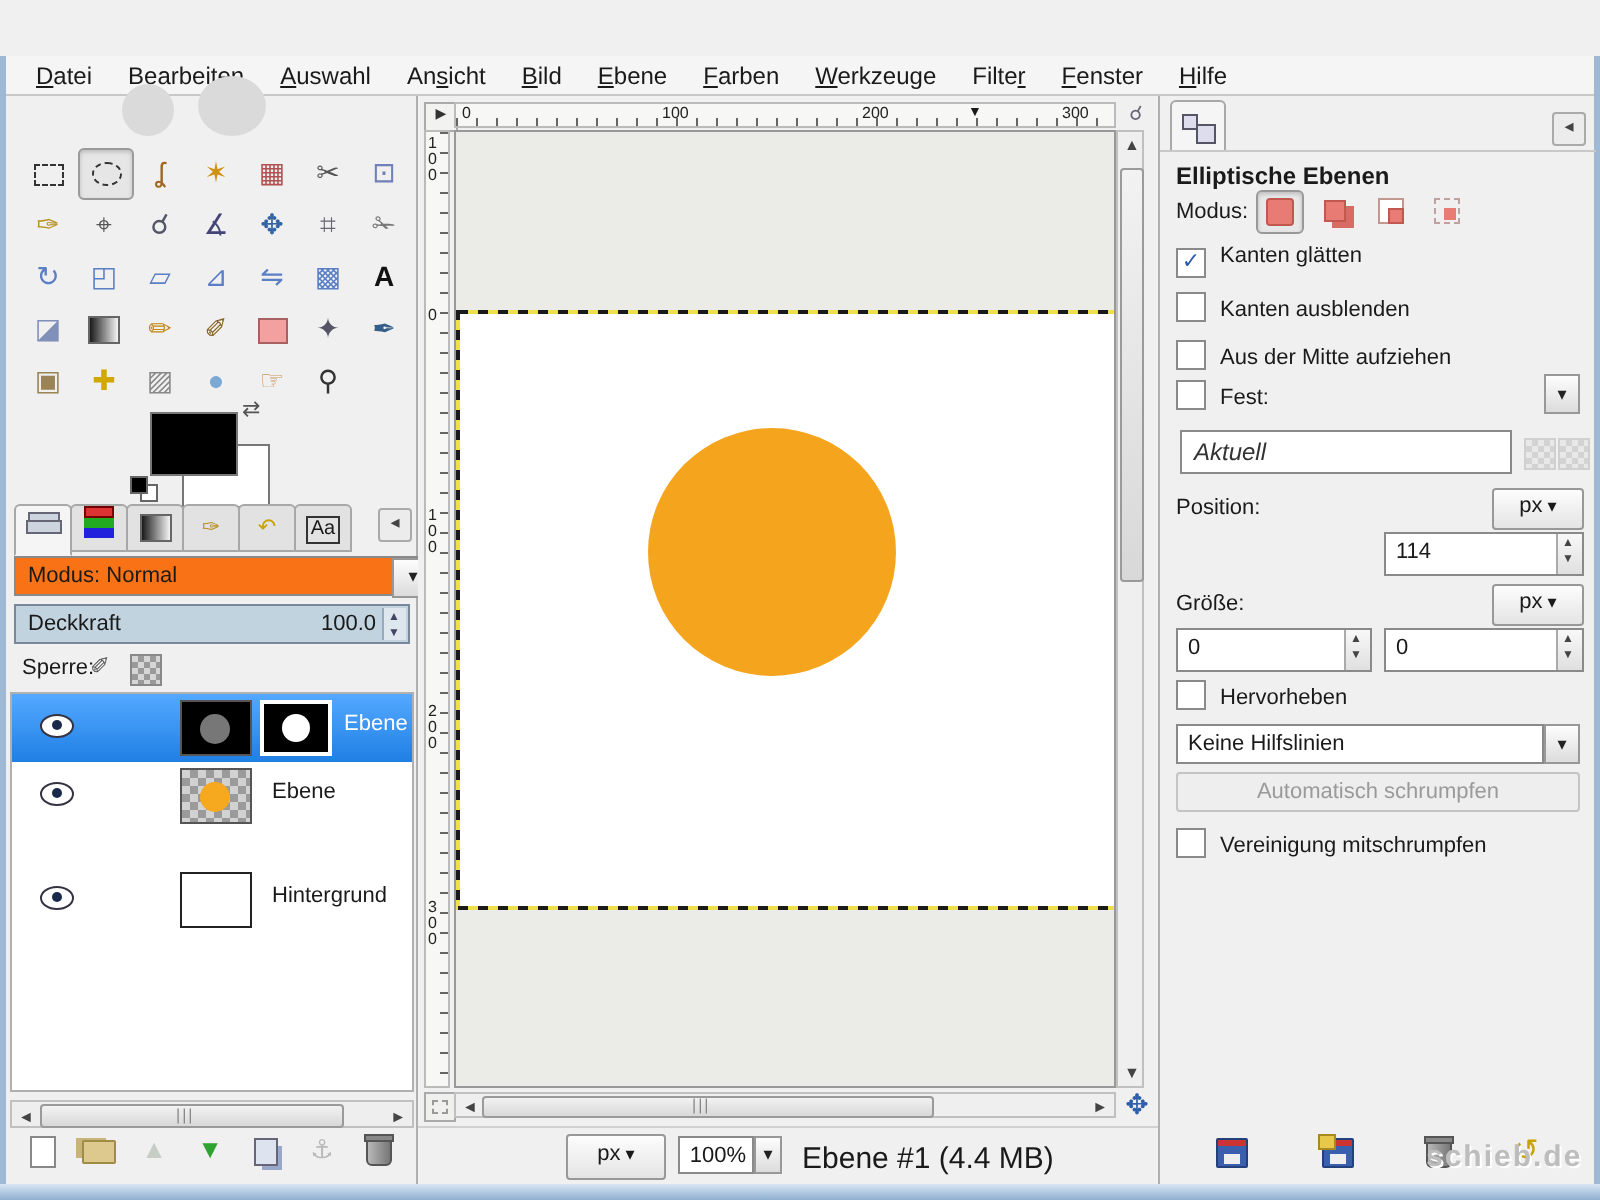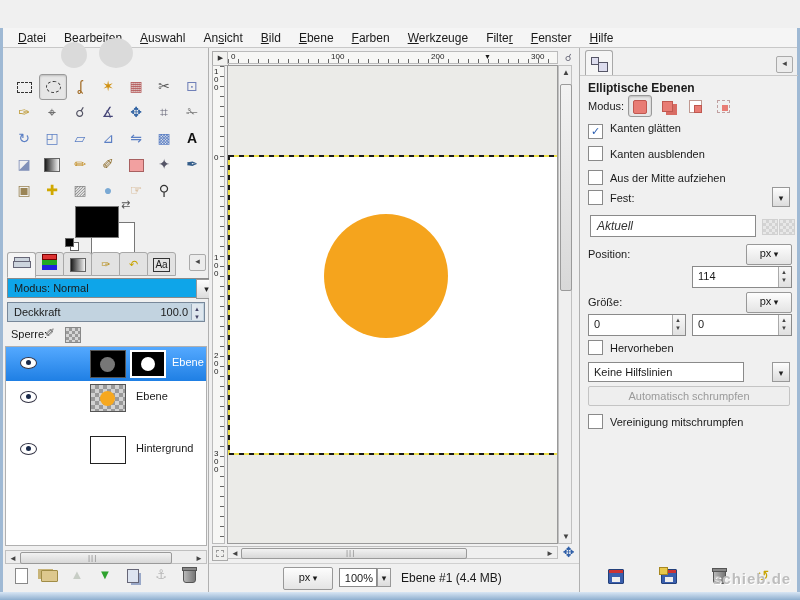--- a/index.html
+++ b/index.html
@@ -57,21 +57,21 @@
   #mini-bw{position:absolute;left:62px;top:190px;width:14px;height:12px;}
   #mini-bw .b{position:absolute;left:0;top:0;width:7px;height:7px;background:#000;border:1px solid #666;z-index:2}
   #mini-bw .w{position:absolute;left:5px;top:4px;width:7px;height:7px;background:#fff;border:1px solid #666;}
   .ldtab{position:absolute;top:204px;width:27px;height:22px;background:#e2e2e2;border:1px solid #a8a8a8;
     border-radius:3px 3px 0 0;text-align:center;line-height:22px;}
   .ldtab.active{background:#f5f5f5;height:24px;border-bottom-color:#f5f5f5;}
   .tab-channels i{display:inline-block;width:13px;height:4px;background:#d33;border:1px solid #700;
     box-shadow:0 5px 0 0 #2a2,0 10px 0 0 #22d;vertical-align:8px;}
   .collapse-btn{position:absolute;font-size:9px;line-height:13px;width:15px;height:15px;text-align:center;
     border:1px solid #aaa;border-radius:2px;background:#ececec;color:#444;}
-  #mode-row{position:absolute;left:4px;top:230px;width:211px;height:20px;background:#0ea5e9;border:1px solid #8a8a8a;box-sizing:border-box;}
+  #mode-row{position:absolute;left:4px;top:230px;width:211px;height:20px;background:#f97316;border:1px solid #8a8a8a;box-sizing:border-box;}
   #mode-row .lbl{position:absolute;left:6px;top:3px;}
   #mode-row .dropbtn{position:absolute;right:0px;top:0px;width:19px;height:18px;line-height:16px;}
   #opacity{position:absolute;left:4px;top:254px;width:198px;height:20px;background:#c2d3e0;
     border:1px solid #78889a;box-sizing:border-box;}
   #opacity .lbl{position:absolute;left:6px;top:3px;}
   #opacity .val{position:absolute;right:16px;top:3px;}
   #opacity .ud{position:absolute;right:1px;top:1px;bottom:1px;width:11px;background:#dfe7ee;border-left:1px solid #9ab;}
   #opacity .ud::before{content:"▲\A▼";white-space:pre;font-size:6px;line-height:8px;color:#446;position:absolute;left:2px;top:1px;}
   #lock-row{position:absolute;left:8px;top:280px;}
   #lock-brush{position:absolute;left:42px;top:278px;font-size:12px;color:#555;}
@@ -116,21 +116,21 @@
   #vscroll{position:absolute;left:349px;top:17px;width:14px;height:479px;background:#efefef;border:1px solid #c0c0c0;box-sizing:border-box;}
   #qmask-btn{position:absolute;left:3px;top:498px;width:14px;height:13px;border:1px solid #aaa;background:#f0f0ee;}
   #qmask-btn i{position:absolute;left:3px;top:3px;width:6px;height:5px;border:1px dashed #999;}
   #hscroll{position:absolute;left:18px;top:498px;width:331px;height:13px;background:#efefef;border:1px solid #c0c0c0;box-sizing:border-box;}
   #nav-btn{position:absolute;left:350px;top:495px;width:19px;height:18px;font-size:14px;color:#2f5fa8;text-align:center;line-height:18px;}
   #statusbar{position:absolute;left:0px;top:515px;width:370px;height:28px;border-top:1px solid #d0d0d0;}
   #unit-btn{position:absolute;left:74px;top:3px;width:48px;height:21px;line-height:19px;text-align:center;}
   #unit-btn::after{content:" ▾";font-size:9px;}
   #zoom-field{position:absolute;left:130px;top:4px;width:38px;height:19px;line-height:19px;text-align:right;box-sizing:border-box;padding-right:3px;}
   #zoom-drop{position:absolute;left:168px;top:4px;width:14px;height:19px;line-height:17px;box-sizing:border-box;}
-  #status-info{position:absolute;left:192px;top:7px;font-size:12px;}
+  #status-info{position:absolute;left:192px;top:7px;font-size:15px;}
   
   #rightdock{position:absolute;left:579px;top:48px;width:218px;height:544px;background:#f0f0f0;border-left:1px solid #b0b0b0;box-sizing:border-box;}
   #rd-tab{position:absolute;left:5px;top:2px;width:26px;height:25px;background:#f5f5f5;border:1px solid #a8a8a8;border-radius:3px 3px 0 0;border-bottom:none;}
   #rd-tab i{position:absolute;left:5px;top:6px;width:6px;height:6px;border:1px solid #556;background:#dde;box-shadow:8px 6px 0 0 #dde,8px 6px 0 1px #556;}
   #rd-tabline{position:absolute;left:0;top:27px;width:218px;height:1px;background:#c8c8c8;}
   #rd-title{position:absolute;left:8px;top:33px;font-weight:bold;font-size:12px;}
   #rd-modus-lbl{position:absolute;left:8px;top:52px;}
   .selmode{position:absolute;top:47px;width:22px;height:20px;text-align:center;line-height:20px;}
   .selmode.active{border:1px solid #999;border-radius:3px;background:#e8e8e8;box-shadow:inset 0 1px 2px #bbb;}
   .sm-replace{display:inline-block;width:12px;height:12px;background:#e87c74;border:1px solid #c05850;border-radius:2px;vertical-align:middle;}
@@ -143,21 +143,21 @@
   #fest-combo-f{position:absolute;left:54px;top:139px;width:138px;height:20px;line-height:18px;padding-left:5px;box-sizing:border-box;}
   #fest-combo-b{position:absolute;left:192px;top:139px;width:18px;height:20px;line-height:18px;box-sizing:border-box;}
   #aktuell-field{position:absolute;left:10px;top:167px;width:166px;height:22px;line-height:20px;padding-left:6px;box-sizing:border-box;font-style:italic;color:#333;font-size:12px;}
   .orient-btn{position:absolute;top:171px;width:14px;height:14px;border:1px solid #aaa;
     background:repeating-conic-gradient(#b0b0b0 0% 25%,#e0e0e0 0% 50%) 0 0/6px 6px;}
   #pos-lbl{position:absolute;left:8px;top:200px;}
   #pos-unit{position:absolute;left:166px;top:196px;width:44px;height:19px;line-height:17px;}
   #pos-unit::after,#size-unit::after{content:" ▾";font-size:9px;}
   #size-lbl{position:absolute;left:8px;top:248px;}
   #size-unit{position:absolute;left:166px;top:244px;width:44px;height:19px;line-height:17px;}
-  #guides-combo-f{position:absolute;left:8px;top:314px;width:156px;height:20px;line-height:18px;padding-left:5px;box-sizing:border-box;}
+  #guides-combo-f{position:absolute;left:8px;top:314px;width:184px;height:20px;line-height:18px;padding-left:5px;box-sizing:border-box;}
   #guides-combo-b{position:absolute;left:192px;top:314px;width:18px;height:20px;line-height:18px;box-sizing:border-box;}
   #autoshrink{position:absolute;left:8px;top:338px;width:202px;height:20px;line-height:18px;text-align:center;
     color:#9a9a9a;background:#eee;border:1px solid #c4c4c4;border-radius:2px;box-sizing:border-box;}
   .rd-botbtn{position:absolute;top:519px;width:22px;height:18px;text-align:center;line-height:18px;font-size:13px;}
   .icon-floppy{display:inline-block;width:14px;height:13px;border:1px solid #23407a;border-radius:1px;vertical-align:middle;
     background:linear-gradient(#c33 0 3px,#3a5fae 3px);position:relative;}
   .icon-floppy::after{content:"";position:absolute;left:3px;bottom:1px;width:8px;height:5px;background:#eee;}
   .icon-floppy2::before{content:"";position:absolute;left:-3px;top:-3px;width:7px;height:6px;background:#e8c84a;border:1px solid #a88820;}
   #watermark{position:absolute;left:713px;top:570px;font-size:15px;font-weight:bold;color:#bdbdbd;
     text-shadow:1px 1px 0 #fff;letter-spacing:1px;}

